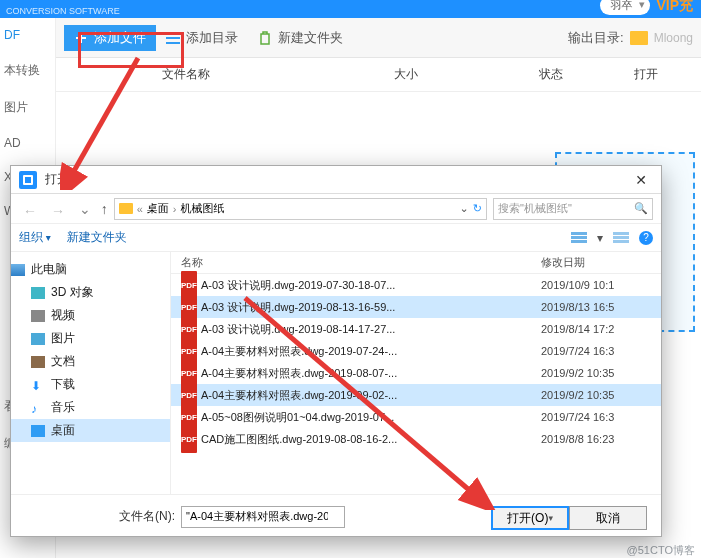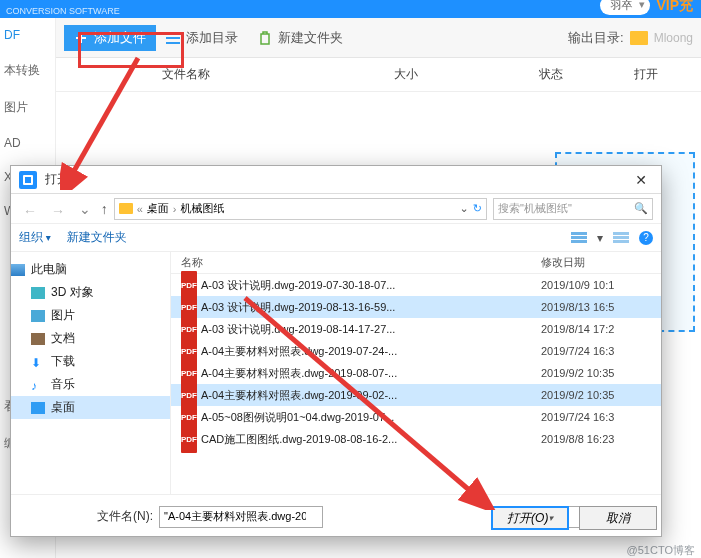--- a/index.html
+++ b/index.html
@@ -83,30 +83,30 @@
 .file-pane { flex:1; overflow:hidden;}
 .fp-header { display:flex; font-size:11px; color:#555; border-bottom:1px solid #eee; height:22px; align-items:center;}
 .fp-col1{ flex:1; padding-left:10px;}
 .fp-col2{ width:120px;}
 .fp-row { display:flex; align-items:center; height:22px; font-size:11px; color:#222; padding-left:10px; cursor:pointer;}
 .fp-row.sel { background:#cde8ff;}
 .pdf-badge{ width:16px;height:28px;background:#d52b1e;color:#fff;font-size:8px;display:flex;align-items:center;justify-content:center;margin-right:4px;font-weight:bold;border-radius:1px;}
 .fp-name{ flex:1; white-space:nowrap; overflow:hidden; text-overflow:ellipsis;}
 .fp-date{ width:120px; color:#444;}
 
-.dlg-bottom { height:44px; display:flex; align-items:center; padding:6px 6px; gap:6px; border-top:1px solid #eee;}
+.dlg-bottom { height:44px; display:flex; align-items:center; padding:6px 28px; gap:6px; border-top:1px solid #eee;}
 .fn-label{ font-size:12px; color:#333; margin-left:80px;}
 .fn-input{ flex:1; height:22px; border:1px solid #aaa; font-size:11px; padding:0 16px 0 4px; position:relative;}
 .combo-wrap{position:relative; flex:1;}
 .combo-wrap::after{content:"⌵"; position:absolute; right:4px; top:3px; color:#666; font-size:11px;}
 .ft-select{ width:120px; height:22px; border:1px solid #aaa; font-size:11px; padding:0 4px; position:relative;}
 .ft-wrap{position:relative; width:120px;}
 .ft-wrap::after{content:"⌵"; position:absolute; right:6px; top:3px; color:#666;}
 
-.dlg-actions { position:absolute; right:4px; bottom:6px; display:flex; gap:10px;font-style:italic;}
+.dlg-actions { position:absolute; right:14px; bottom:6px; display:flex; }
 .btn { width:78px; height:24px; border:1px solid #999; background:#f2f2f2; font-size:12px; cursor:pointer; display:flex; align-items:center; justify-content:center;}
 .btn-primary{ border:2px solid #1e90ff;}
 .btn::after{content:" ▾"; font-size:9px; color:#555;}
 .btn.no-dd::after{content:"";}
 
 
 .arrow-svg{ position:absolute; z-index:90; pointer-events:none;}
 .watermark{ position:absolute; right:6px; bottom:0; font-size:11px; color:#9aa0a6;}
 </style>
 </head>
@@ -225,20 +225,24 @@
     <div class="tree">
       <div class="tree-item top">
           <span class="ti-ico ico-pc"></span>
           <span>此电脑</span>
         </div>
       <div class="tree-item">
           <span class="ti-ico ico-3d"></span>
           <span>3D 对象</span>
         </div>
       <div class="tree-item">
+          <span class="ti-ico ico-video"></span>
+          <span>视频</span>
+        </div>
+      <div class="tree-item">
           <span class="ti-ico ico-pic"></span>
           <span>图片</span>
         </div>
       <div class="tree-item">
           <span class="ti-ico ico-doc"></span>
           <span>文档</span>
         </div>
       <div class="tree-item">
           <span class="ti-ico ico-dl">⬇</span>
           <span>下载</span>

